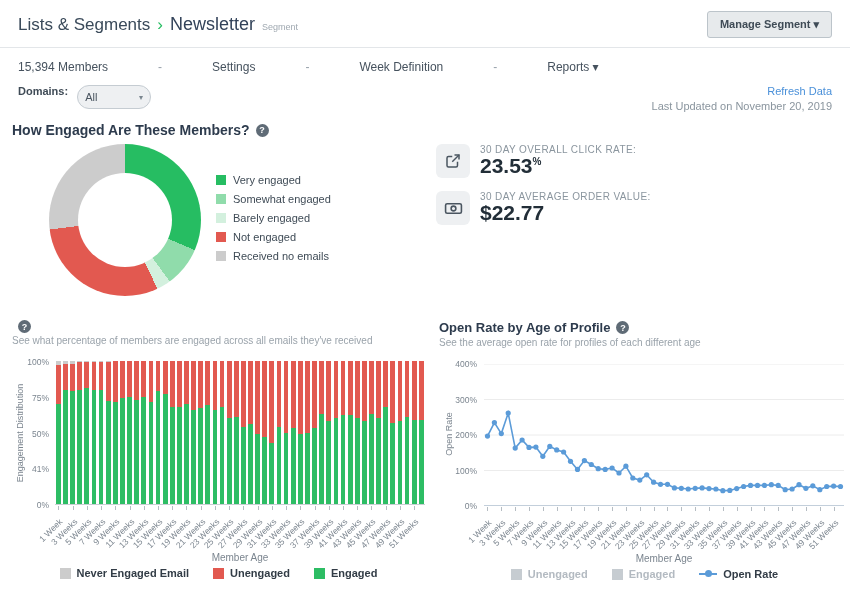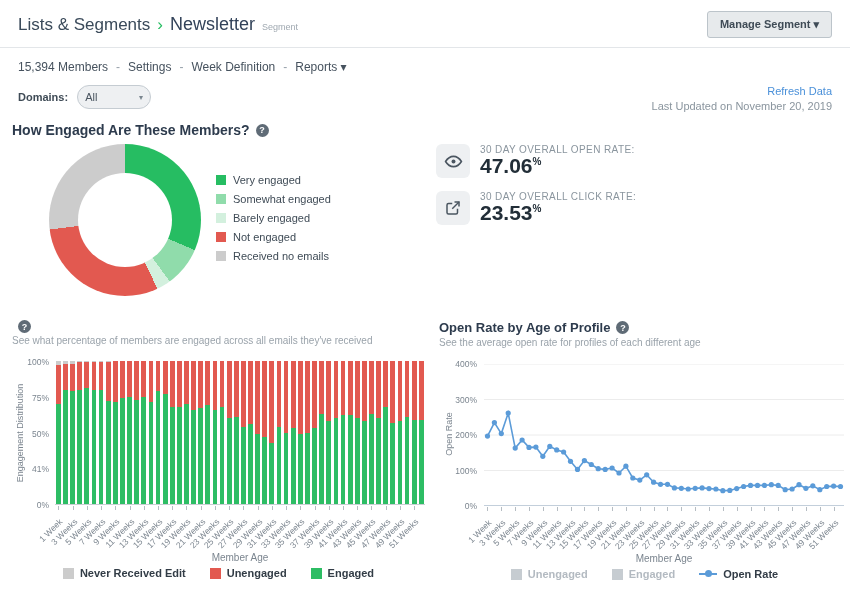--- a/index.html
+++ b/index.html
@@ -9,27 +9,27 @@
   
   .header { display:flex; justify-content:space-between; align-items:center; padding:11px 18px 9px 18px; border-bottom:1px solid #e3e6e9; }
   .crumbs { display:flex; align-items:baseline; }
   .crumb-parent { font-size:17px; color:#3a4a5a; text-decoration:none; cursor:pointer; }
   .crumb-sep { color:#26bd62; font-size:17px; margin:0 7px; }
   .crumb-current { font-size:18px; color:#33435a; }
   .crumb-badge { font-size:9px; color:#a0a9b1; margin-left:7px; }
   .btn { font-size:11px; font-weight:bold; color:#3f4b56; background:#e7eaec; border:1px solid #bcc4ca; border-radius:3px; padding:6px 12px; cursor:pointer; }
 
   
-  .subnav { padding:12px 18px 0 18px; font-size:12px; color:#46525e; display:flex; align-items:center; }
+  .subnav { padding:12px 18px 0 18px; font-size:12px; color:#46525e; display:flex; align-items:center;gap:42px; }
   .subnav .sep { color:#97a1aa; margin:0 8px; }
   .subnav .lnk { cursor:pointer; }
 
   
   .toolbar { display:flex; justify-content:space-between; align-items:flex-start; padding:11px 18px 6px 18px; }
-  .domains { display:flex; align-items:center; }
+  .domains { display:flex; }
   .domains-label { font-size:11px; font-weight:bold; color:#3f4b56; margin-right:9px; }
   .select { width:74px; background:#eef0f2; border:1px solid #c5ccd2; border-radius:12px; font-size:11px; color:#4a5560; padding:5px 7px; display:flex; justify-content:space-between; align-items:center; cursor:pointer; }
   .select .caret { color:#7a868f; font-size:8px; }
   .refresh-box { text-align:right; }
   .refresh-link { font-size:11px; color:#4a90d9; cursor:pointer; }
   .last-updated { font-size:11px; color:#8a959e; margin-top:3px; }
 
   
   .sec-title { padding:4px 18px 0 12px; font-size:14px; font-weight:bold; color:#2d3b4d; display:flex; align-items:center; }
   .help { display:inline-flex; align-items:center; justify-content:center; width:13px; height:13px; border-radius:50%; background:#5f6b76; color:#fff; font-size:9px; font-weight:bold; margin-left:6px; cursor:pointer; flex:0 0 auto; }
@@ -137,41 +137,41 @@
       </div>
       <div class="row">
         <span class="sw" style="background: rgb(204, 204, 204);"></span>
         <span class="lab">Received no emails</span>
       </div>
     </div>
 
   <div class="stats">
     <div class="stat">
       <span class="stat-ico">
-        <svg width="19" height="19" viewBox="0 0 24 24" fill="none" stroke="#4a5560" stroke-width="2">
-            <path d="M2 12s4-6.5 10-6.5S22 12 22 12s-4 6.5-10 6.5S2 12 2 12z"></path>
-            <circle cx="12" cy="12" r="2.5" fill="#4a5560" stroke="none"></circle>
-          </svg>
-      </span>
-      <div>
-        <div class="stat-lab">30 DAY OVERALL OPEN RATE:</div>
-        <div class="stat-val"><span>47.06</span><sup>%</sup></div>
-      </div>
-    </div>
-    <div class="stat">
-      <span class="stat-ico">
         <svg width="18" height="18" viewBox="0 0 24 24" fill="none" stroke="#4a5560" stroke-width="2">
             <path d="M18 13v5a2 2 0 0 1-2 2H6a2 2 0 0 1-2-2V8a2 2 0 0 1 2-2h5"></path>
             <path d="M14 4h6v6"></path>
             <path d="M20 4l-9 9"></path>
           </svg>
       </span>
       <div>
         <div class="stat-lab">30 DAY OVERALL CLICK RATE:</div>
         <div class="stat-val"><span>23.53</span><sup>%</sup></div>
+      </div>
+    </div>
+    <div class="stat">
+      <span class="stat-ico">
+        <svg width="19" height="19" viewBox="0 0 24 24" fill="none" stroke="#4a5560" stroke-width="2">
+            <rect x="2" y="6" width="20" height="12" rx="2"></rect>
+            <circle cx="12" cy="12" r="3"></circle>
+          </svg>
+      </span>
+      <div>
+        <div class="stat-lab">30 DAY AVERAGE ORDER VALUE:</div>
+        <div class="stat-val"><span>$22.77</span><sup></sup></div>
       </div>
     </div>
   </div>
 </div>
 
 <div class="charts">
   <div class="chart-sec left">
     <div class="c-title">
       <span class="help">?</span>
     </div>
@@ -346,21 +346,21 @@
         <div class="xtick" style="left: 373.708px; top: 154px;"></div>
         <div class="xlab" style="left: 318.708px; top: 163px;">47 Weeks</div>
         <div class="xtick" style="left: 387.938px; top: 154px;"></div>
         <div class="xlab" style="left: 332.938px; top: 163px;">49 Weeks</div>
         <div class="xtick" style="left: 402.169px; top: 154px;"></div>
         <div class="xlab" style="left: 347.169px; top: 163px;">51 Weeks</div>
         <div class="axis-title" style="left: 43px; width: 370px; top: 200px;">Member Age</div>
         <div class="chart-legend" style="top: 215px;">
           <div class="item">
             <span class="sw" style="background: rgb(204, 204, 204);"></span>
-            <span class="lab">Never Received Edit</span>
+            <span class="lab">Never Engaged Email</span>
           </div>
           <div class="item">
             <span class="sw" style="background: rgb(226, 89, 80);"></span>
             <span class="lab">Unengaged</span>
           </div>
           <div class="item">
             <span class="sw" style="background: rgb(45, 189, 100);"></span>
             <span class="lab">Engaged</span>
           </div>
         </div>

